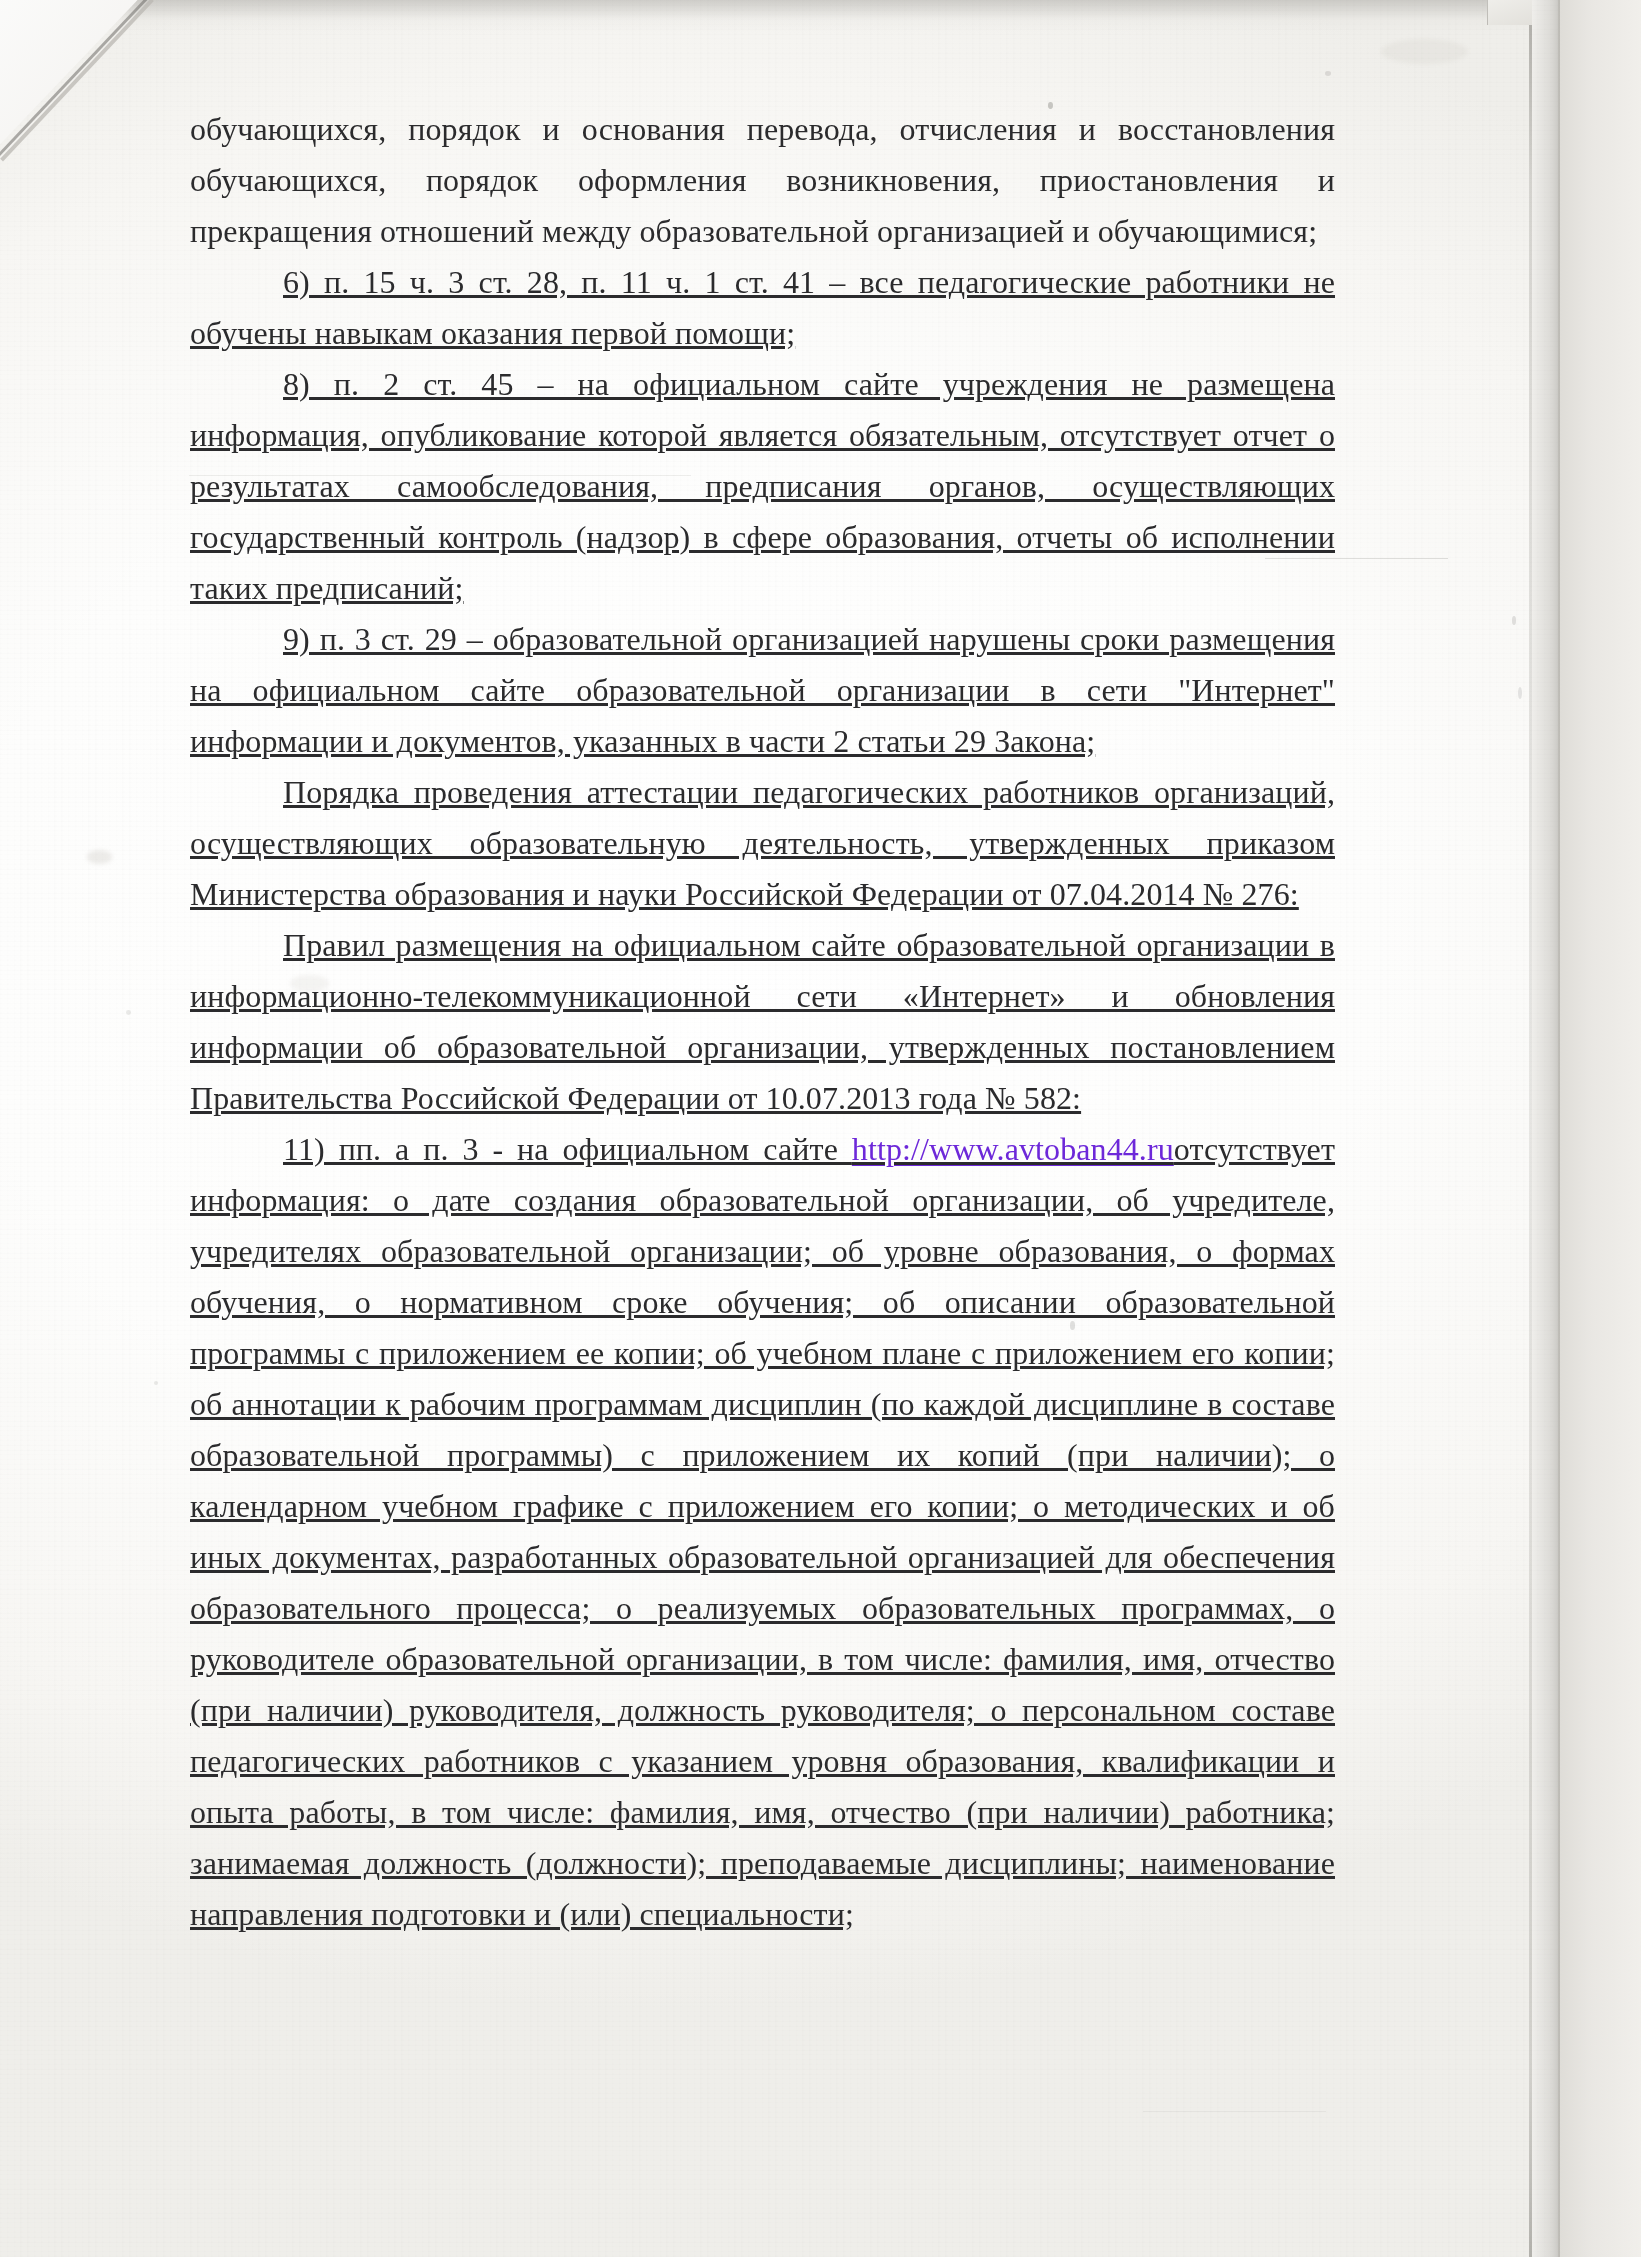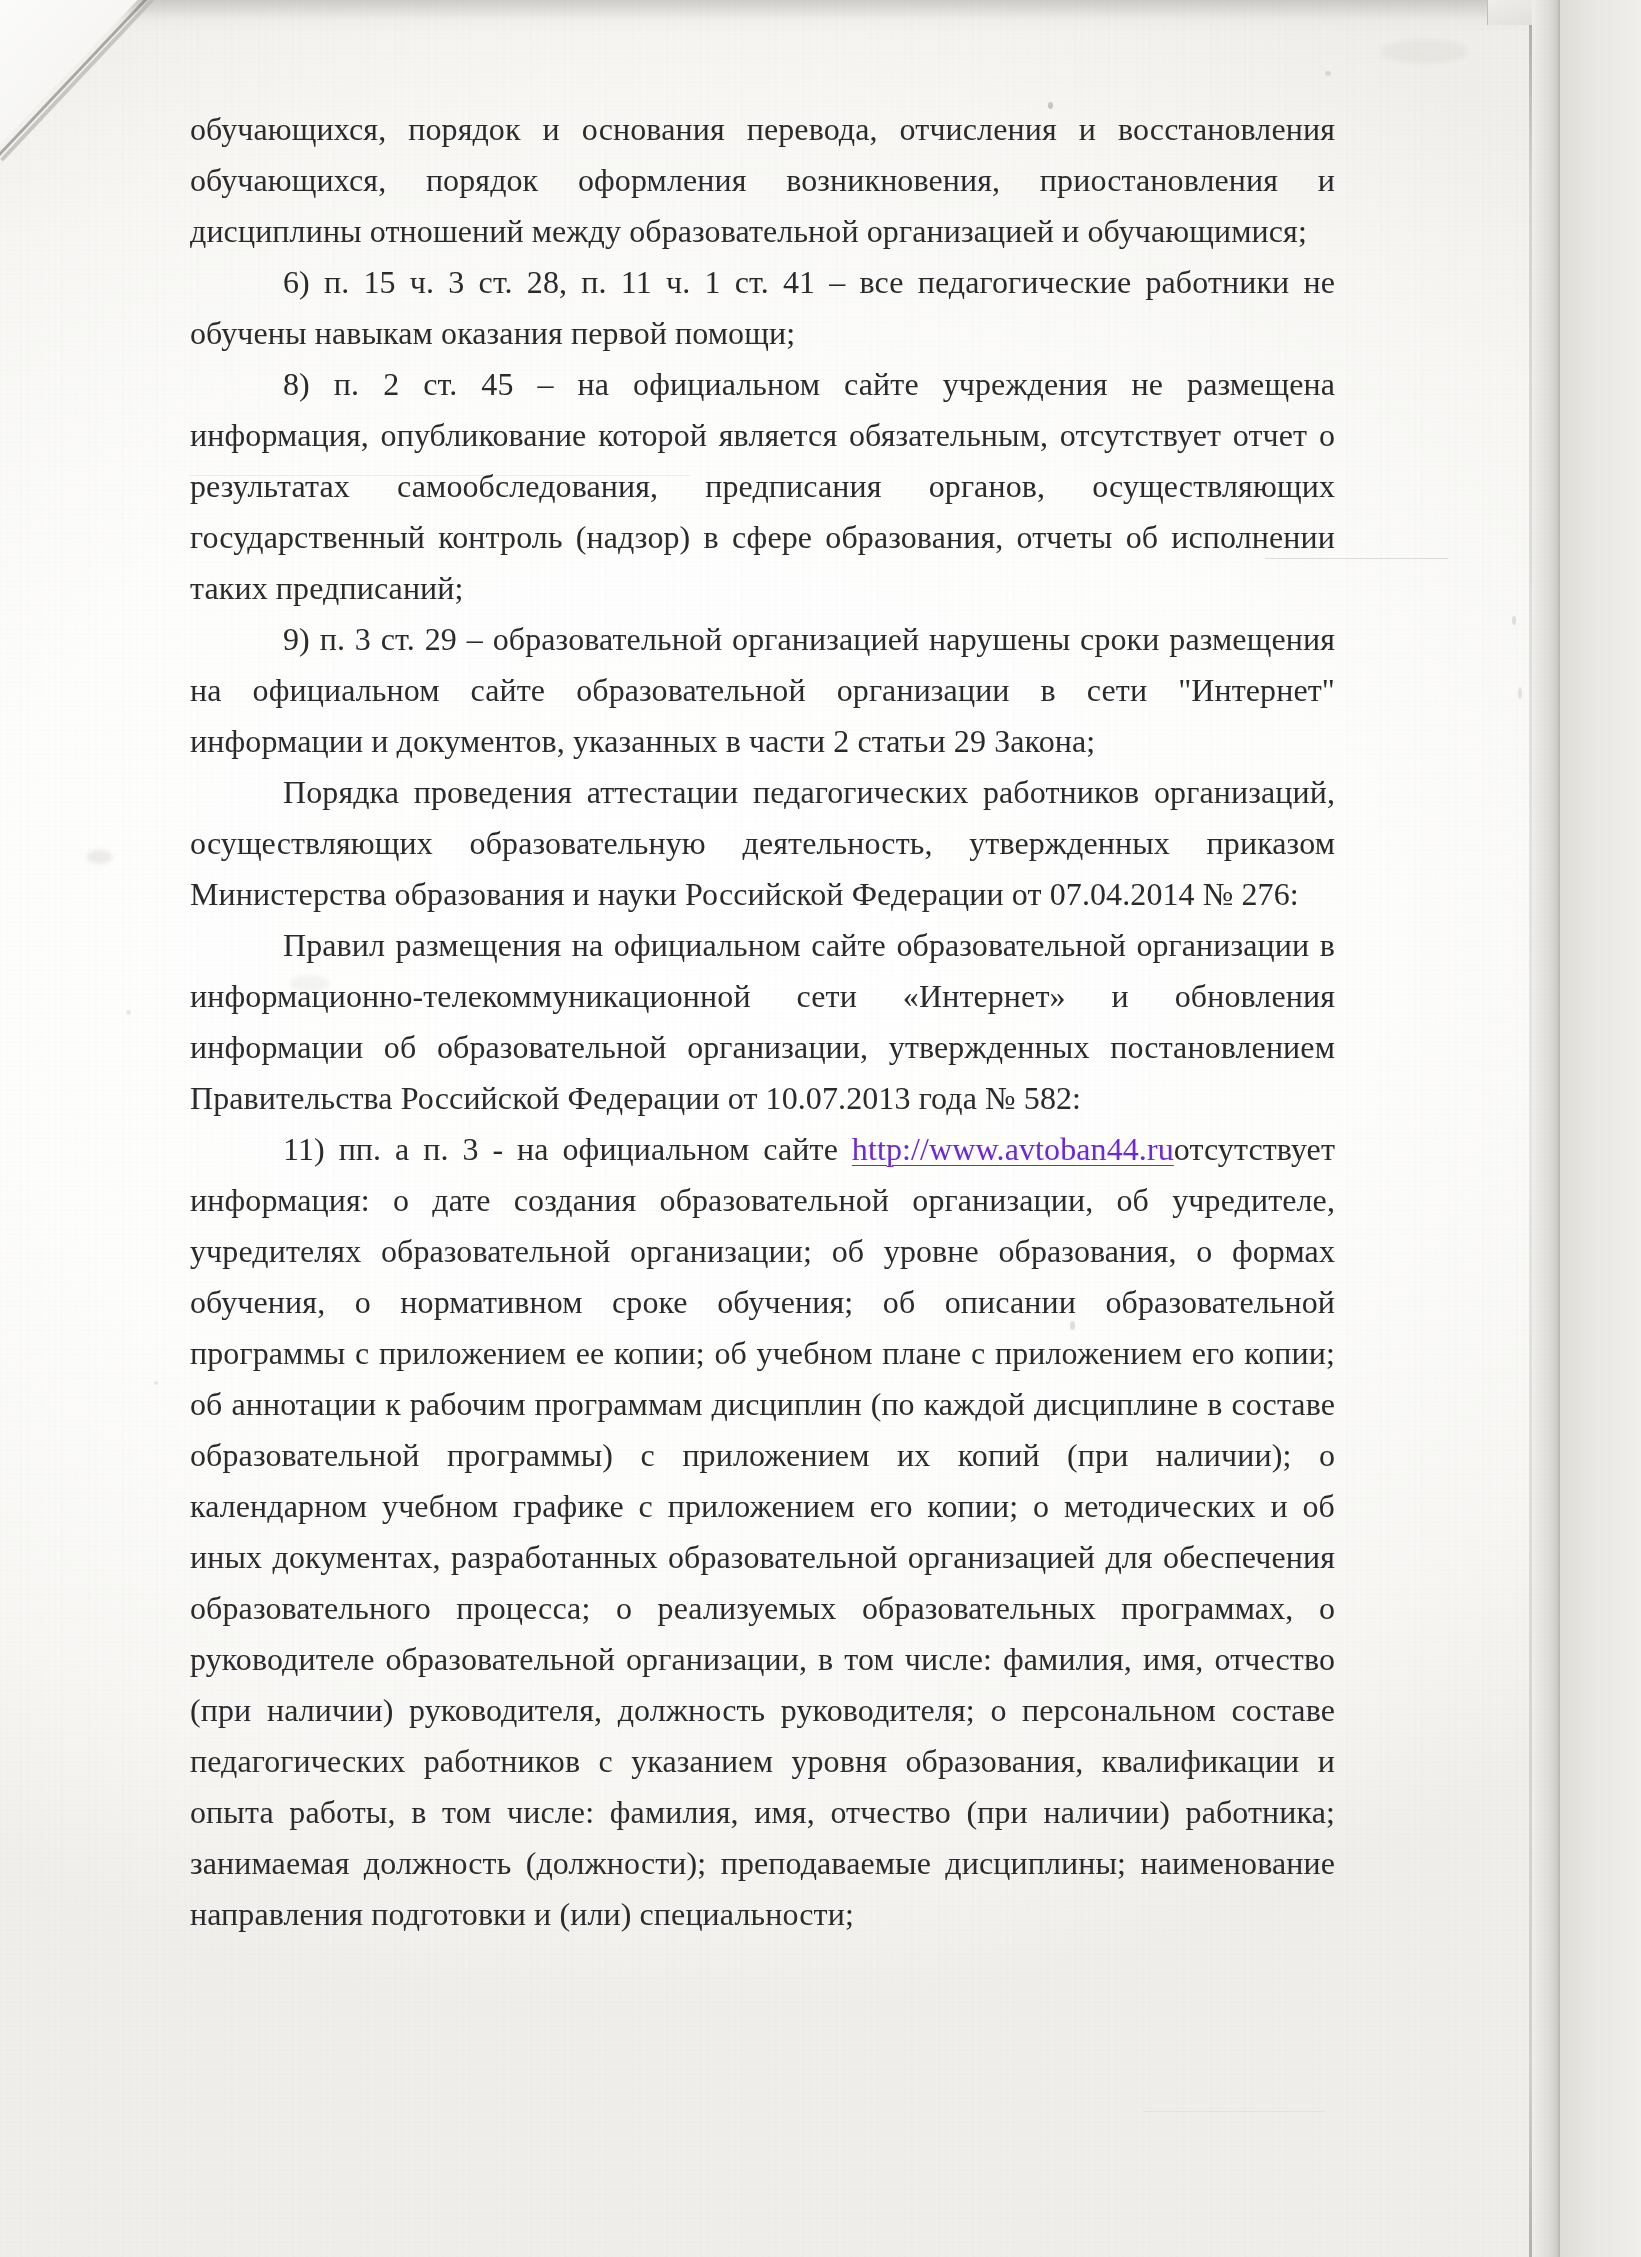--- a/index.html
+++ b/index.html
@@ -120,21 +120,21 @@
     text-align: justify;
     text-justify: inter-word;
     letter-spacing: 0.1px;
     -webkit-font-smoothing: antialiased;
   }
   #doc-body p {
     margin: 0;
     text-align: justify;
     text-align-last: left;
   }
-  p.indent   { text-indent: 93px; }
+  p.indent   { text-indent: 93px; text-decoration: underline; }
   p.noindent { text-indent: 0; }
 
   
   .url-link {
     text-decoration: underline;
     text-underline-offset: 4.8px;
     text-decoration-thickness: 1.4px;
     color: #6d28d9;
   }
 
@@ -196,21 +196,21 @@
   <div class="speck" style="left:1070px;top:1321px;width:4.8px;height:8.7px;opacity:.6;"></div>
   <div class="smudge" style="left:87px;top:850px;width:25px;height:13.5px;"></div>
   <div class="smudge" style="left:1381px;top:39px;width:87px;height:25px;opacity:.5;"></div>
   <div class="smudge" style="left:290px;top:975px;width:39px;height:17.4px;opacity:.6;"></div>
   <div class="streak" style="left:1265px;top:558px;width:183px;"></div>
   <div class="streak" style="left:189px;top:475px;width:502px;opacity:.5;"></div>
   <div class="streak" style="left:1143px;top:2111px;width:183px;opacity:.4;"></div>
 
   <div id="doc-body">
 
-    <p class="noindent">обучающихся, порядок и основания перевода, отчисления и восстановления обучающихся, порядок оформления возникновения, приостановления и дисциплины отношений между образовательной организацией и обучающимися;</p>
+    <p class="noindent">обучающихся, порядок и основания перевода, отчисления и восстановления обучающихся, порядок оформления возникновения, приостановления и прекращения отношений между образовательной организацией и обучающимися;</p>
 
     <p class="indent">6) п. 15 ч. 3 ст. 28, п. 11 ч. 1 ст. 41 – все педагогические работники не обучены навыкам оказания первой помощи;</p>
 
 
     <p class="indent">8) п. 2 ст. 45 – на официальном сайте учреждения не размещена информация, опубликование которой является обязательным,  отсутствует отчет о результатах самообследования, предписания органов, осуществляющих государственный контроль (надзор) в сфере образования, отчеты об исполнении таких предписаний;</p>
 
     <p class="indent">9) п. 3 ст. 29 – образовательной организацией нарушены сроки размещения на официальном сайте образовательной организации в сети "Интернет" информации и документов, указанных в части 2 статьи 29 Закона;</p>
 
     <p class="indent">Порядка проведения аттестации педагогических работников организаций, осуществляющих образовательную деятельность, утвержденных приказом Министерства образования и науки Российской Федерации от 07.04.2014 № 276:</p>
 

